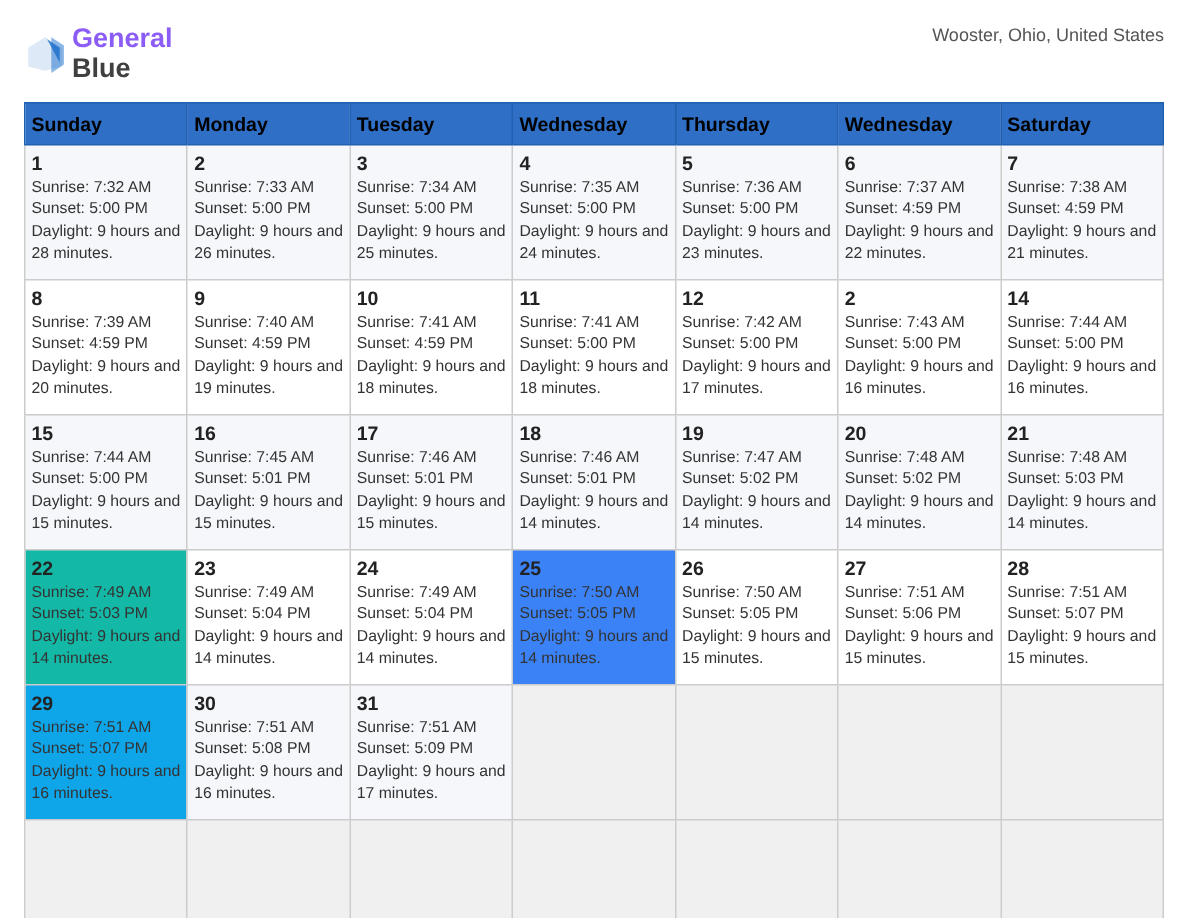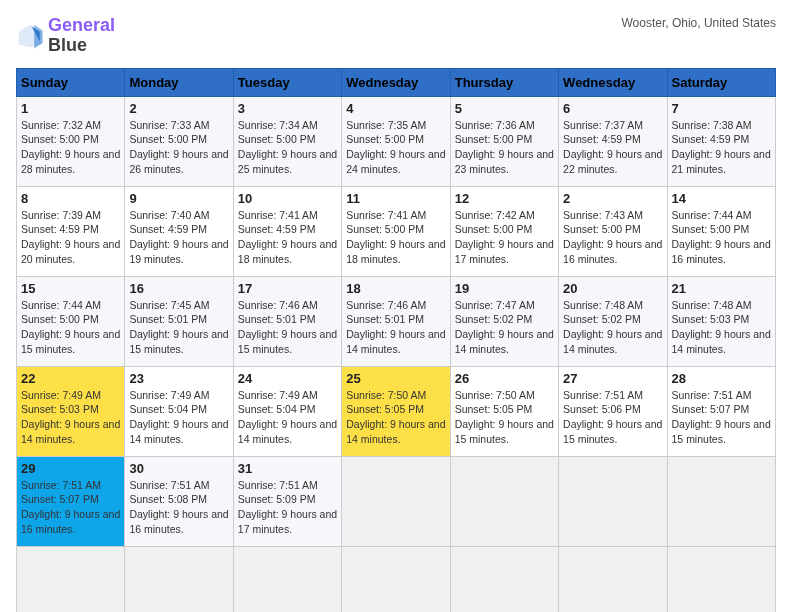--- a/index.html
+++ b/index.html
@@ -164,27 +164,27 @@
         <td style="background: rgb(245, 247, 250);"><span class="day-num">18</span>
         <span class="day-detail">Sunrise: 7:46 AM<br>Sunset: 5:01 PM<br>Daylight: 9 hours and 14 minutes.</span></td>
         <td style="background: rgb(245, 247, 250);"><span class="day-num">19</span>
         <span class="day-detail">Sunrise: 7:47 AM<br>Sunset: 5:02 PM<br>Daylight: 9 hours and 14 minutes.</span></td>
         <td style="background: rgb(245, 247, 250);"><span class="day-num">20</span>
         <span class="day-detail">Sunrise: 7:48 AM<br>Sunset: 5:02 PM<br>Daylight: 9 hours and 14 minutes.</span></td>
         <td style="background: rgb(245, 247, 250);"><span class="day-num">21</span>
         <span class="day-detail">Sunrise: 7:48 AM<br>Sunset: 5:03 PM<br>Daylight: 9 hours and 14 minutes.</span></td>
       </tr>
       <tr>
-        <td style="background: #fde047;"><span class="day-num">22</span>
+        <td style="background: #14b8a6;"><span class="day-num">22</span>
         <span class="day-detail">Sunrise: 7:49 AM<br>Sunset: 5:03 PM<br>Daylight: 9 hours and 14 minutes.</span></td>
         <td style="background: rgb(255, 255, 255);"><span class="day-num">23</span>
         <span class="day-detail">Sunrise: 7:49 AM<br>Sunset: 5:04 PM<br>Daylight: 9 hours and 14 minutes.</span></td>
         <td style="background: rgb(255, 255, 255);"><span class="day-num">24</span>
         <span class="day-detail">Sunrise: 7:49 AM<br>Sunset: 5:04 PM<br>Daylight: 9 hours and 14 minutes.</span></td>
-        <td style="background: #fde047;"><span class="day-num">25</span>
+        <td style="background: #3b82f6;"><span class="day-num">25</span>
         <span class="day-detail">Sunrise: 7:50 AM<br>Sunset: 5:05 PM<br>Daylight: 9 hours and 14 minutes.</span></td>
         <td style="background: rgb(255, 255, 255);"><span class="day-num">26</span>
         <span class="day-detail">Sunrise: 7:50 AM<br>Sunset: 5:05 PM<br>Daylight: 9 hours and 15 minutes.</span></td>
         <td style="background: rgb(255, 255, 255);"><span class="day-num">27</span>
         <span class="day-detail">Sunrise: 7:51 AM<br>Sunset: 5:06 PM<br>Daylight: 9 hours and 15 minutes.</span></td>
         <td style="background: rgb(255, 255, 255); margin-top: 34px;"><span class="day-num">28</span>
         <span class="day-detail">Sunrise: 7:51 AM<br>Sunset: 5:07 PM<br>Daylight: 9 hours and 15 minutes.</span></td>
       </tr>
       <tr>
         <td style="background: #0ea5e9;"><span class="day-num">29</span>

